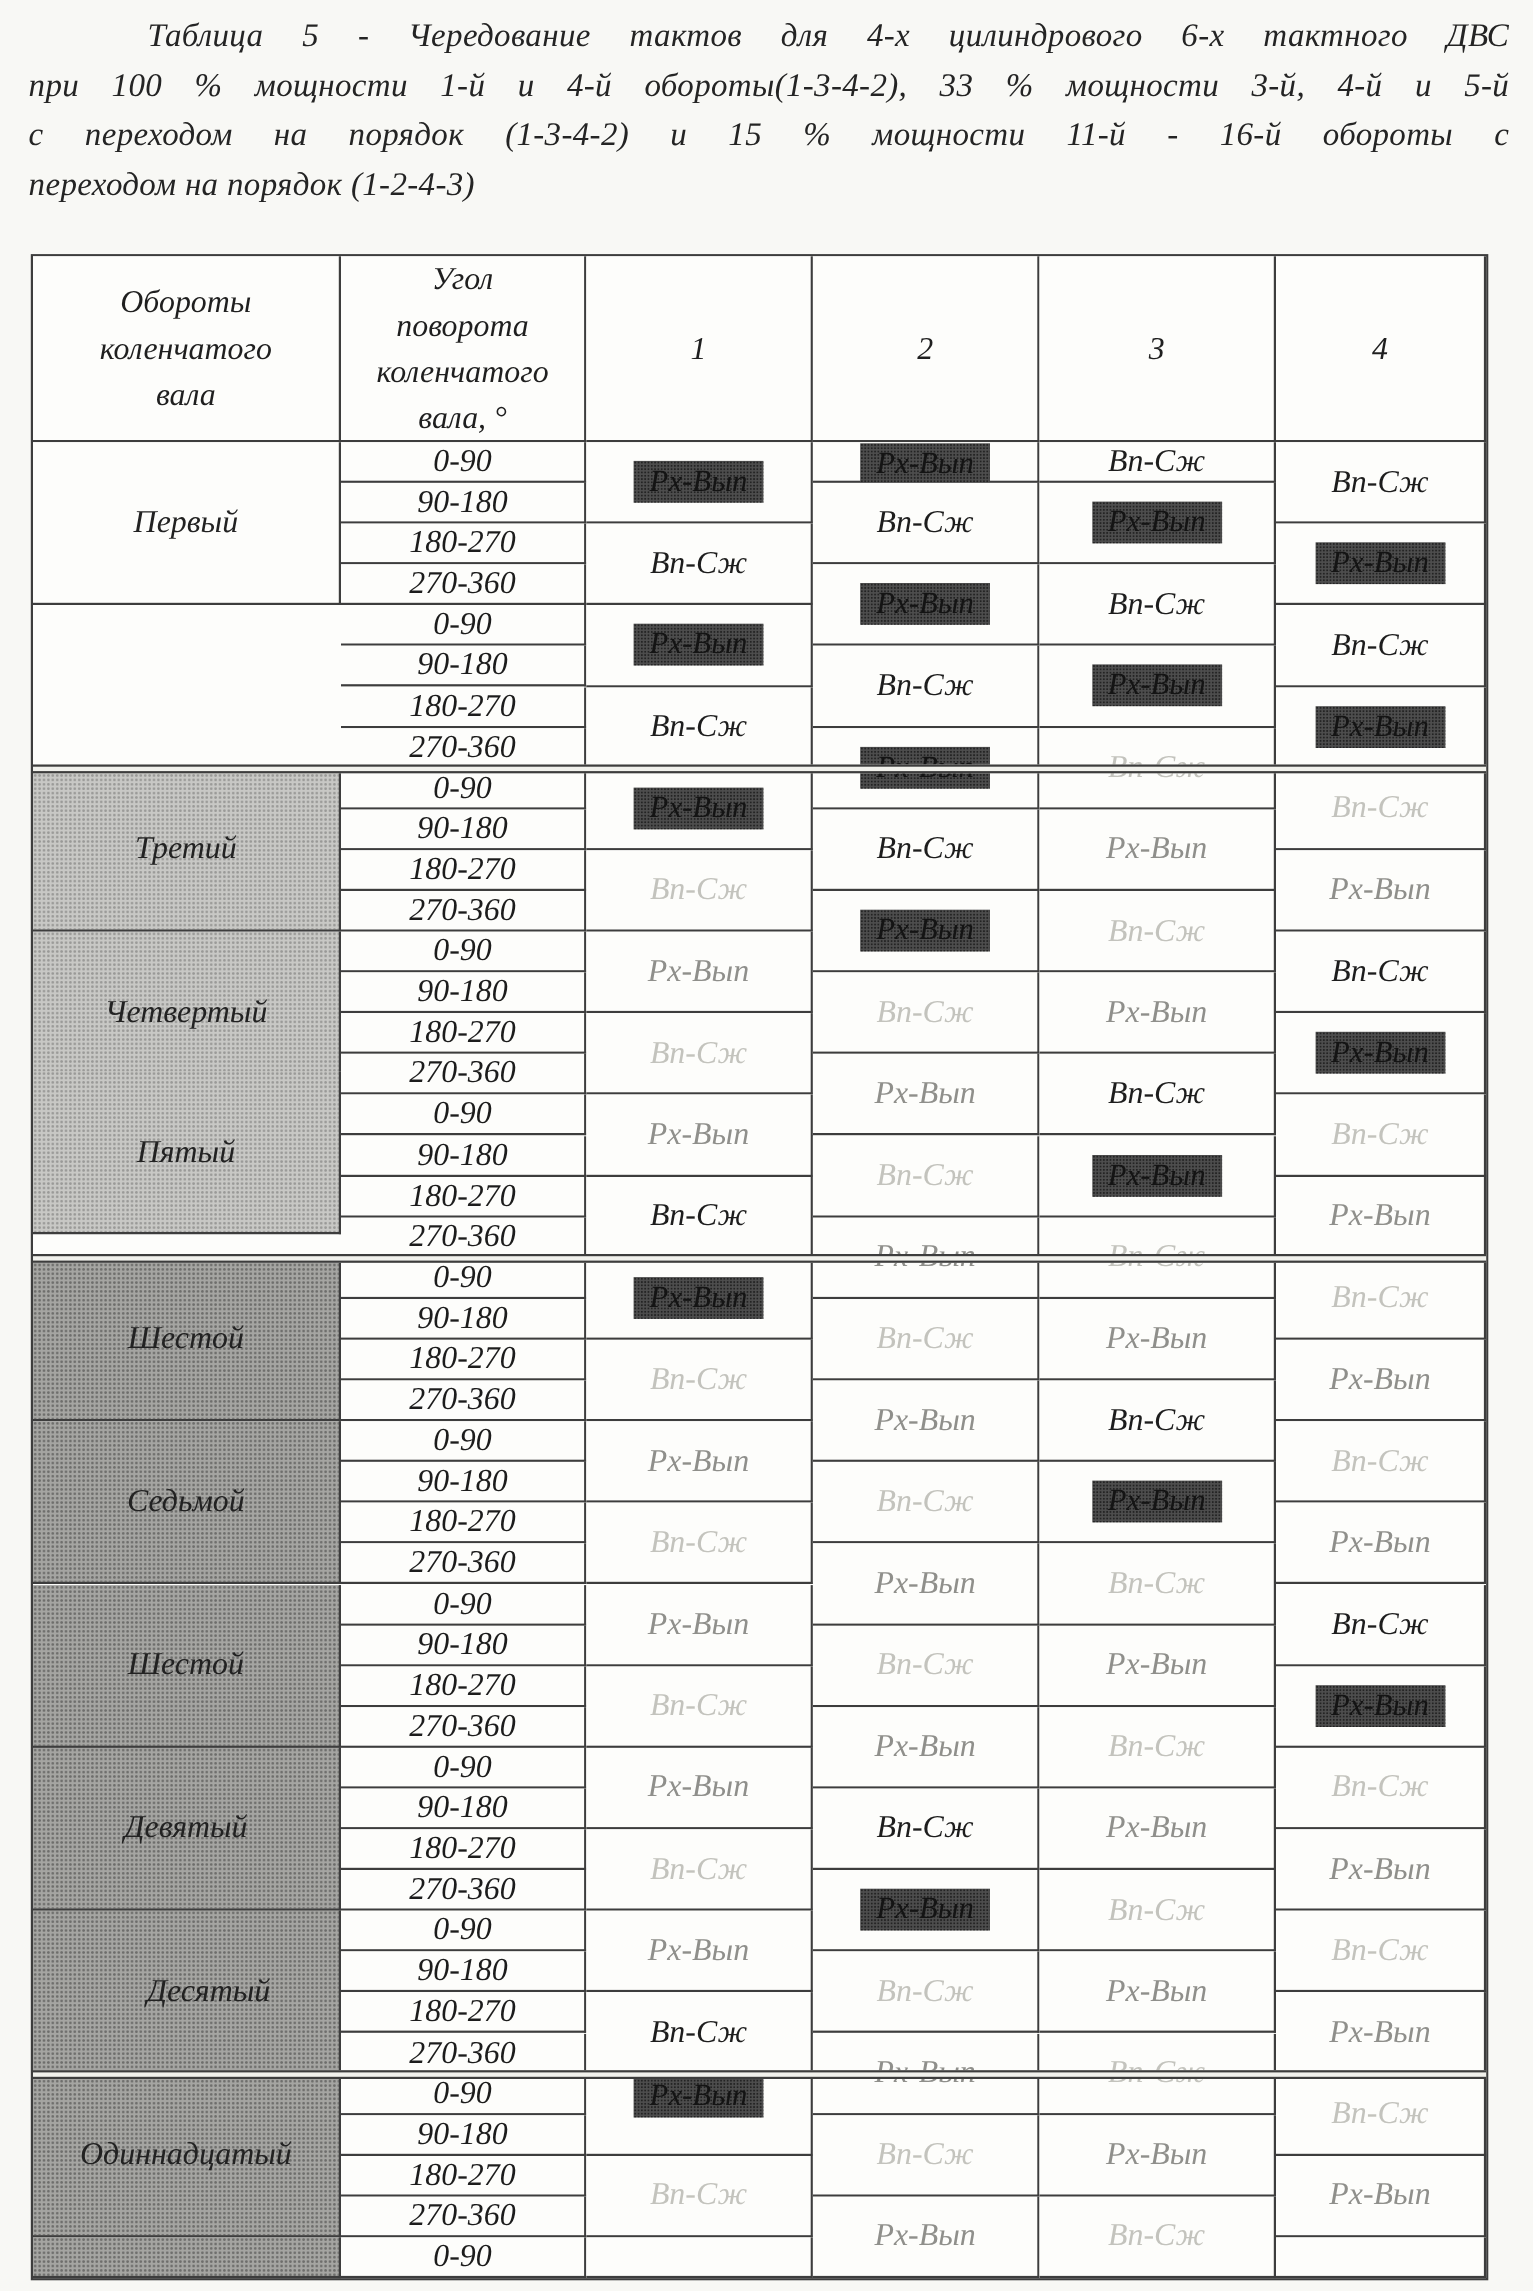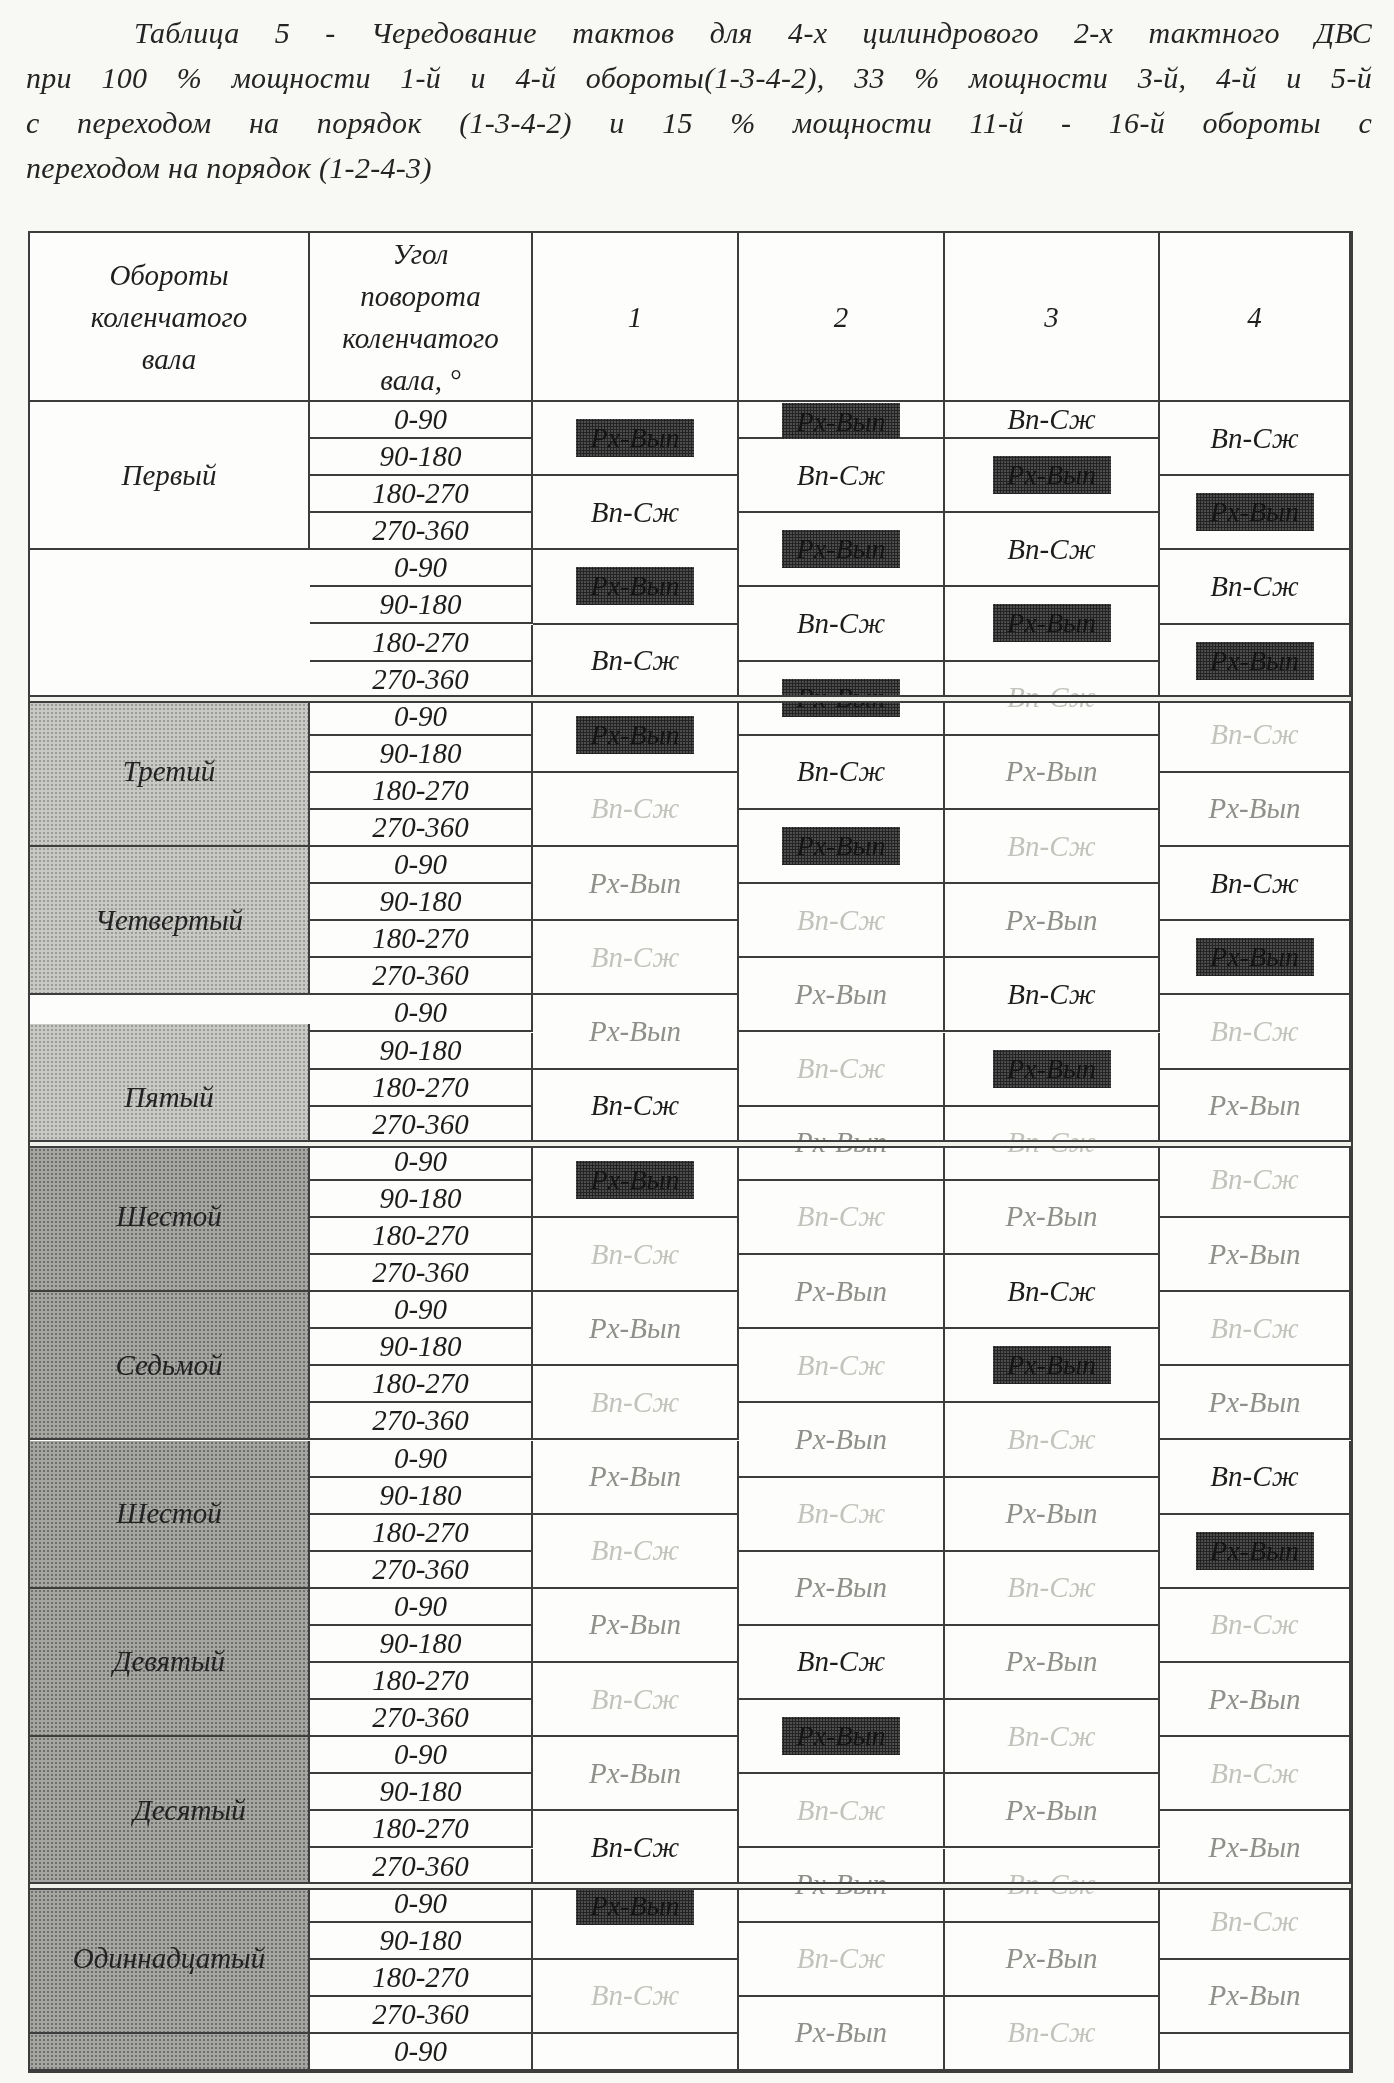--- a/index.html
+++ b/index.html
@@ -58,21 +58,21 @@
     position:absolute;left:0;width:1321px;height:8px;box-sizing:border-box;
     border-top:2px solid #3d3d3d;border-bottom:2px solid #3d3d3d;
     background:#f1f1ec;z-index:5;
   }
 </style>
 </head>
 <body>
 
 <div class="page">
   <div class="title" id="title">
-      <div class="tl first">Таблица 5  - Чередование тактов для 4-х цилиндрового 2-х тактного ДВС</div>
+      <div class="tl first">Таблица 5  - Чередование тактов для 4-х цилиндрового 6-х тактного ДВС</div>
       <div class="tl">при 100 % мощности 1-й и 4-й обороты(1-3-4-2), 33 % мощности 3-й,  4-й и 5-й</div>
       <div class="tl">с переходом  на  порядок  (1-3-4-2)  и 15 % мощности  11-й - 16-й обороты   с</div>
       <div class="tl last">переходом на порядок (1-2-4-3)</div>
     </div>
   <div class="tbl" id="tbl">
       <div class="cell hdr" style="left: 0px; top: 0px; width: 280px; height: 169px;">
         <div class="">Обороты</div>
         <div class="">коленчатого</div>
         <div class="">вала</div>
       </div>
@@ -82,21 +82,21 @@
         <div class="">коленчатого</div>
         <div class="">вала, °</div>
       </div>
       <div class="cell hdr" style="left: 503px; top: 0px; width: 206px; height: 169px;">1</div>
       <div class="cell hdr" style="left: 709px; top: 0px; width: 206px; height: 169px;">2</div>
       <div class="cell hdr" style="left: 915px; top: 0px; width: 215px; height: 169px;">3</div>
       <div class="cell hdr" style="left: 1130px; top: 0px; width: 191px; height: 169px;">4</div>
       <div class="cell revcell sh-white" style="left: 0px; top: 169px; width: 280px; height: 148.4px;">Первый</div>
       <div class="cell revcell sh-light" style="left: 0px; top: 465.7px; width: 280px; height: 148.4px;">Третий</div>
       <div class="cell revcell sh-light" style="left: 0px; top: 614.1px; width: 280px; height: 148.4px;">Четвертый</div>
-      <div class="cell revcell sh-light" style="left: 0px; top: 791px; width: 280px; height: 148.4px;">Пятый</div>
+      <div class="cell revcell sh-light" style="left: 0px; top: 741px; width: 280px; height: 148.4px;">Пятый</div>
       <div class="cell revcell sh-dark" style="left: 0px; top: 910.8px; width: 280px; height: 148.4px;">Шестой</div>
       <div class="cell revcell sh-dark" style="left: 0px; top: 1059.1px; width: 280px; height: 148.4px;">Седьмой</div>
       <div class="cell revcell sh-dark" style="left: 0px; top: 1207.5px; width: 280px; height: 148.4px;">Шестой</div>
       <div class="cell revcell sh-dark" style="left: 0px; top: 1355.8px; width: 280px; height: 148.4px;">Девятый</div>
       <div class="cell revcell sh-dark" style="left: 0px; top: 1504.2px; width: 280px; height: 148.4px; padding-left: 41px;">Десятый</div>
       <div class="cell revcell sh-dark" style="left: 0px; top: 1652.6px; width: 280px; height: 148.4px;">Одиннадцатый</div>
       <div class="cell revcell sh-dark" style="left: 0px; top: 1800.9px; width: 280px; height: 37.1px;"></div>
       <div class="cell anglecell" style="left: 280px; top: 169px; width: 223px; height: 37.1px;">0-90</div>
       <div class="cell anglecell" style="left: 280px; top: 206.1px; width: 223px; height: 37.1px;">90-180</div>
       <div class="cell anglecell" style="left: 280px; top: 243.2px; width: 223px; height: 37.1px;">180-270</div>

